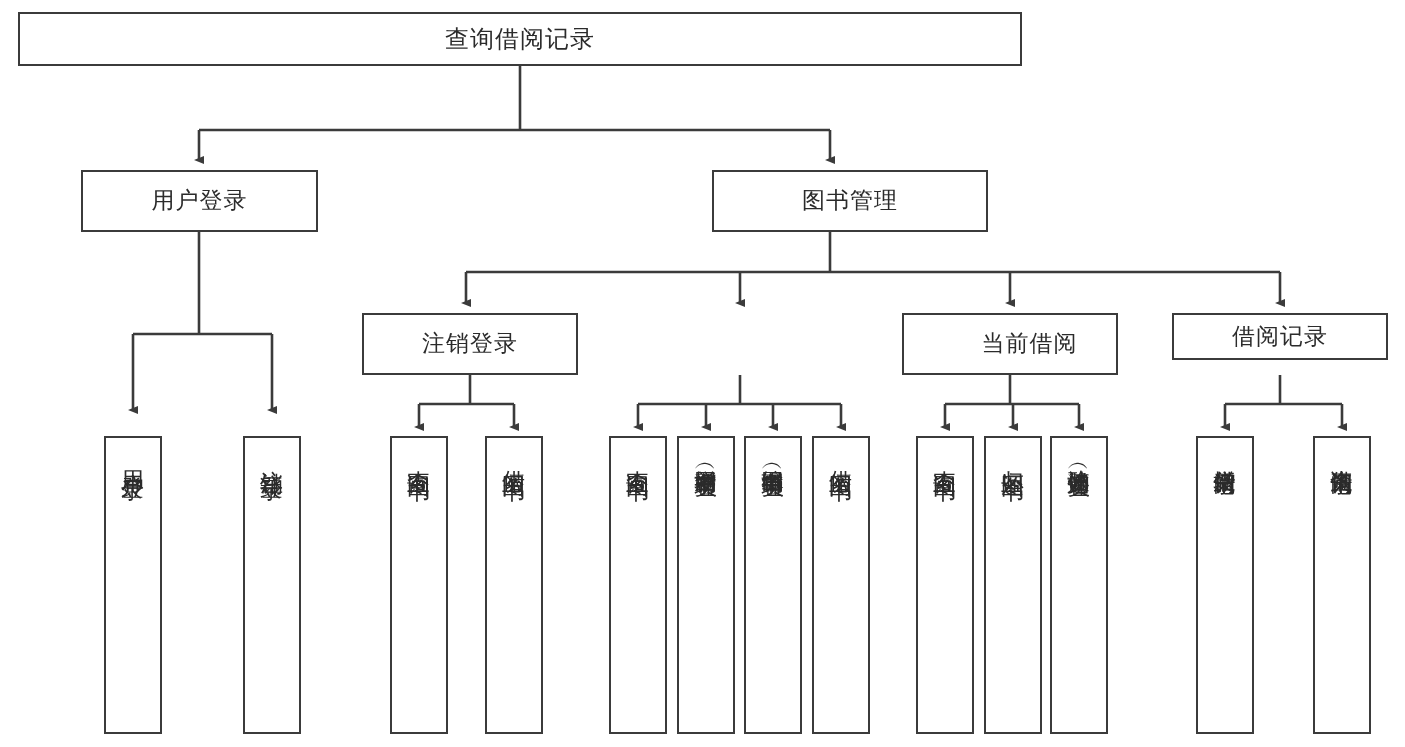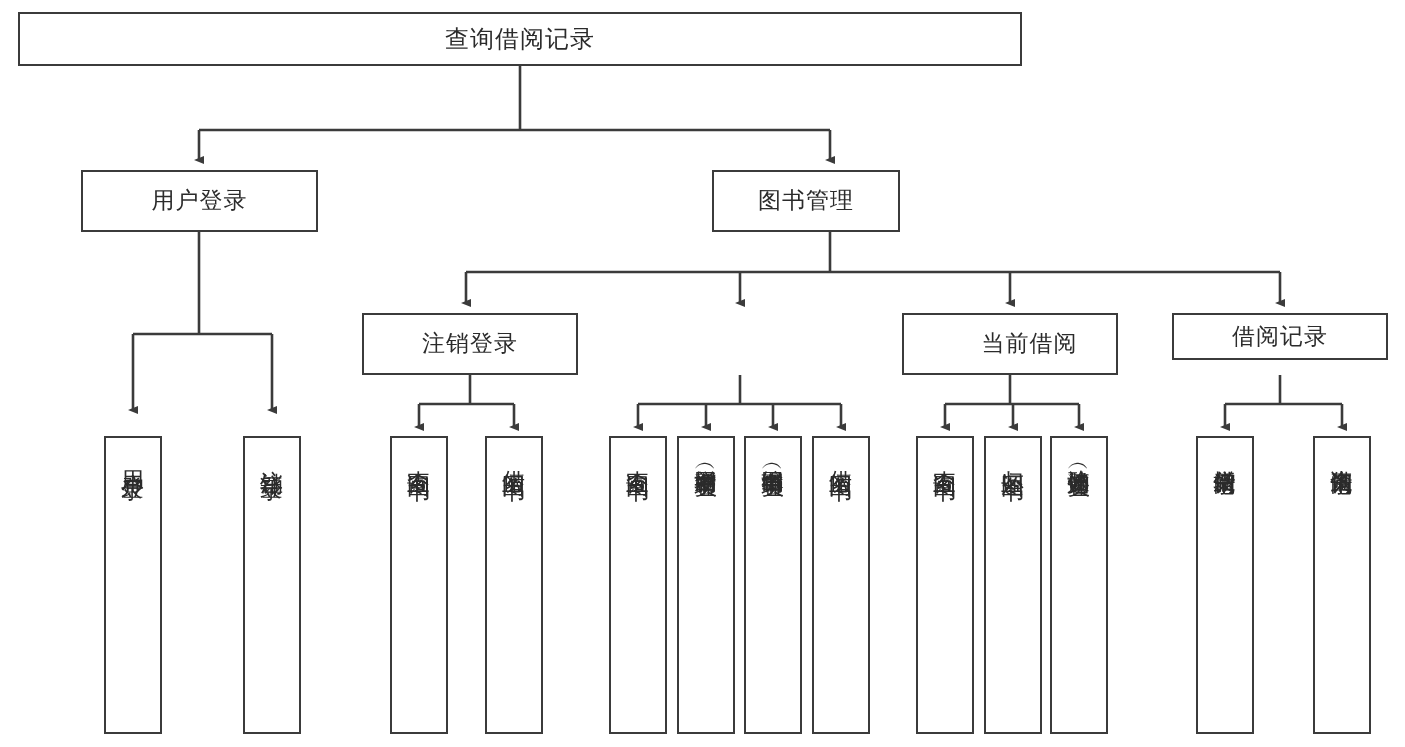--- a/index.html
+++ b/index.html
@@ -119,21 +119,21 @@
     </g>
   </svg>
 
   <div class="node root h-node" style="left:18px;top:12px;width:1004px;height:54px;">
     <span class="label">查询借阅记录</span>
   </div>
 
   <div class="node h-node" style="left:81px;top:170px;width:237px;height:62px;">
     <span class="label">用户登录</span>
   </div>
-  <div class="node h-node" style="left:712px;top:170px;width:188px;height:62px;">
+  <div class="node h-node" style="left:712px;top:170px;width:276px;height:62px;">
     <span class="label">图书管理</span>
   </div>
 
   <div class="node h-node" style="left:362px;top:313px;width:216px;height:62px;">
     <span class="label">注销登录</span>
   </div>
   <div class="node h-node" style="left:902px;top:313px;width:216px;height:62px;padding-left:39px;">
     <span class="label">当前借阅</span>
   </div>
   <div class="node h-node" style="left:1172px;top:313px;width:216px;height:47px;">

